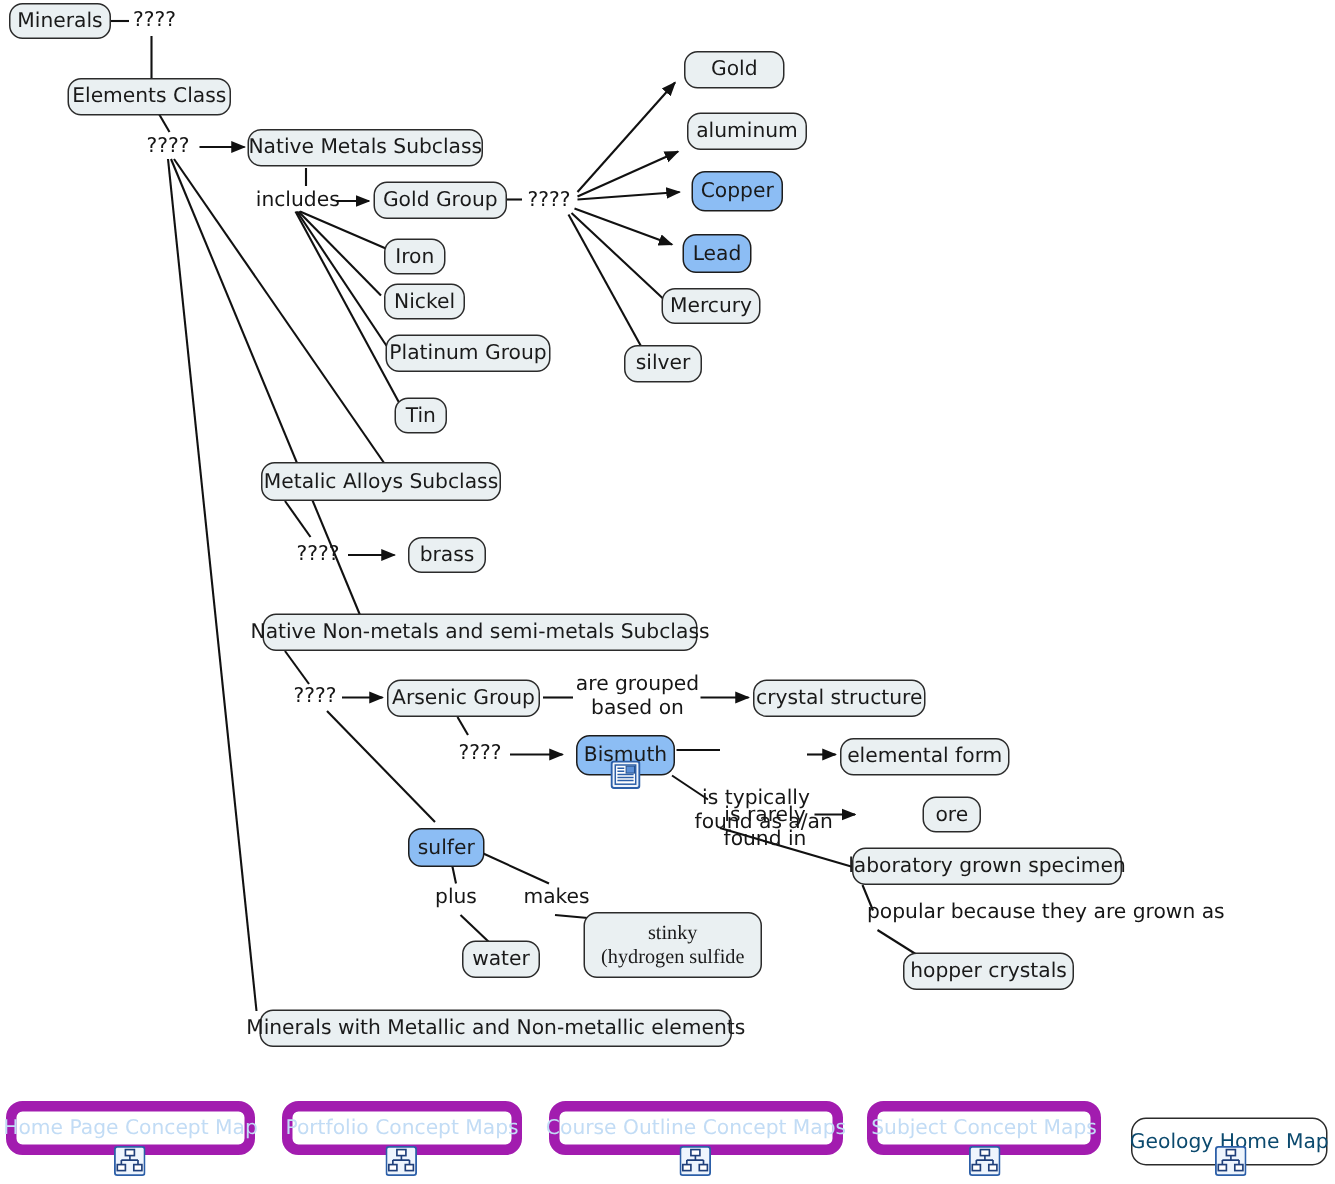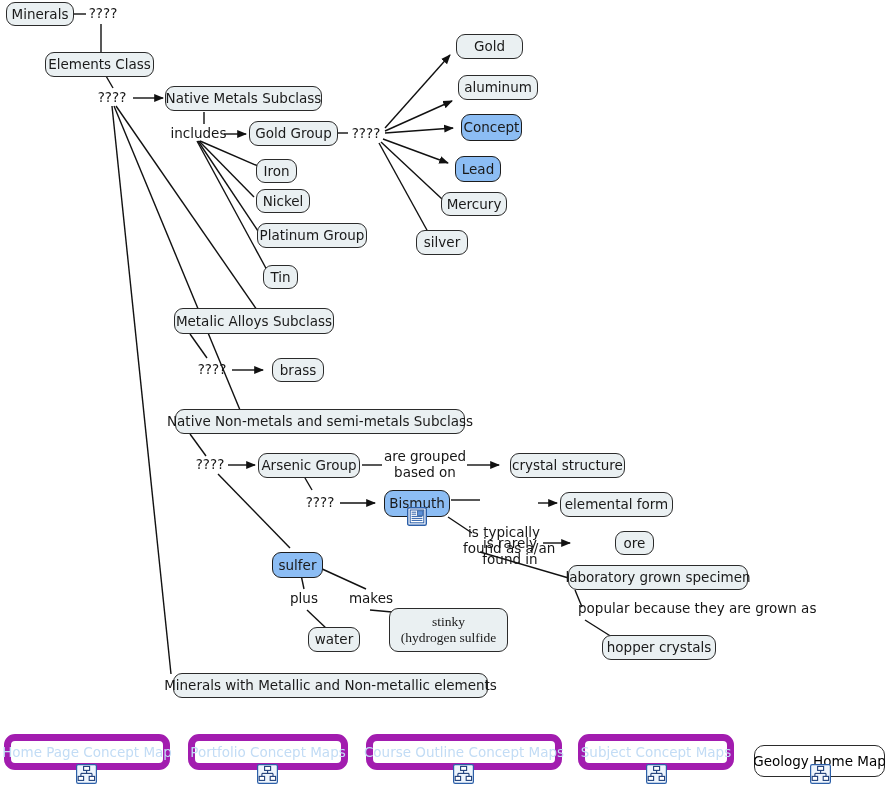--- a/index.html
+++ b/index.html
@@ -82,21 +82,21 @@
     background:#ffffff;
     color:#c2dcf5;
     font-size:13.5px;
     display:flex;
     align-items:center;
     justify-content:center;
     white-space:nowrap;
   }
   .navbtn.dark{
     border:1.4px solid #2b2b2b;
-    color:#000000;
+    color:#0c4a6e;
     background:#ffffff;
     border-radius:10px;
     height:32px;
   }
   .nav-icon{
     position:absolute;
     width:21px;height:20px;
   }
 </style>
 </head>
@@ -187,37 +187,37 @@
   <div class="node" style="left:256px;top:189px;width:54px;  height:24px;">Nickel</div>
 
   <div class="node" style="left:257px;top:223px;width:110px; height:25px;">Platinum Group</div>
 
   <div class="node" style="left:263px;top:265px;width:35px;  height:24px;">Tin</div>
 
   <div class="node" style="left:456px;top:34px; width:67px;  height:25px;">Gold</div>
 
   <div class="node" style="left:458px;top:75px; width:80px;  height:25px;">aluminum</div>
 
-  <div class="node blue" style="left:461px;top:114px;width:61px;  height:27px;">Concept</div>
+  <div class="node blue" style="left:461px;top:114px;width:61px;  height:27px;">Copper</div>
 
   <div class="node blue" style="left:455px;top:156px;width:46px;  height:26px;">Lead</div>
 
   <div class="node" style="left:441px;top:192px;width:66px;  height:24px;">Mercury</div>
 
   <div class="node" style="left:416px;top:230px;width:52px;  height:25px;">silver</div>
 
   <div class="node" style="left:174px;top:308px;width:160px; height:26px;">Metalic Alloys Subclass</div>
 
   <div class="node" style="left:272px;top:358px;width:52px;  height:24px;">brass</div>
 
   <div class="node" style="left:175px;top:409px;width:290px; height:25px;">Native Non-metals and semi-metals Subclass</div>
 
   <div class="node" style="left:258px;top:453px;width:102px; height:25px;">Arsenic Group</div>
 
-  <div class="node" style="left:502px;top:453px;width:115px; height:25px;margin-left:8px;">crystal structure</div>
+  <div class="node" style="left:502px;top:453px;width:115px; height:25px;">crystal structure</div>
 
   <div class="node blue" style="left:384px;top:490px;width:66px;  height:27px;">Bismuth</div>
 
   <div class="res-icon" style="left:407px;top:507px;">
     <svg width="20" height="19" viewBox="0 0 20 19">
       <rect x="0.7" y="0.7" width="18.6" height="17.6" rx="1.6" fill="#eef4fc" stroke="#2c5fa8" stroke-width="1.4"></rect>
       <rect x="3.2" y="3" width="13.6" height="12.8" fill="#ffffff" stroke="#2c5fa8" stroke-width="1"></rect>
       <rect x="10.4" y="3.8" width="5.6" height="4.6" fill="#5b8fd6" stroke="#26528f" stroke-width="0.7"></rect>
       <g stroke="#2c5fa8" stroke-width="1">
         <line x1="4.6" y1="5.2" x2="9.2" y2="5.2"></line>

